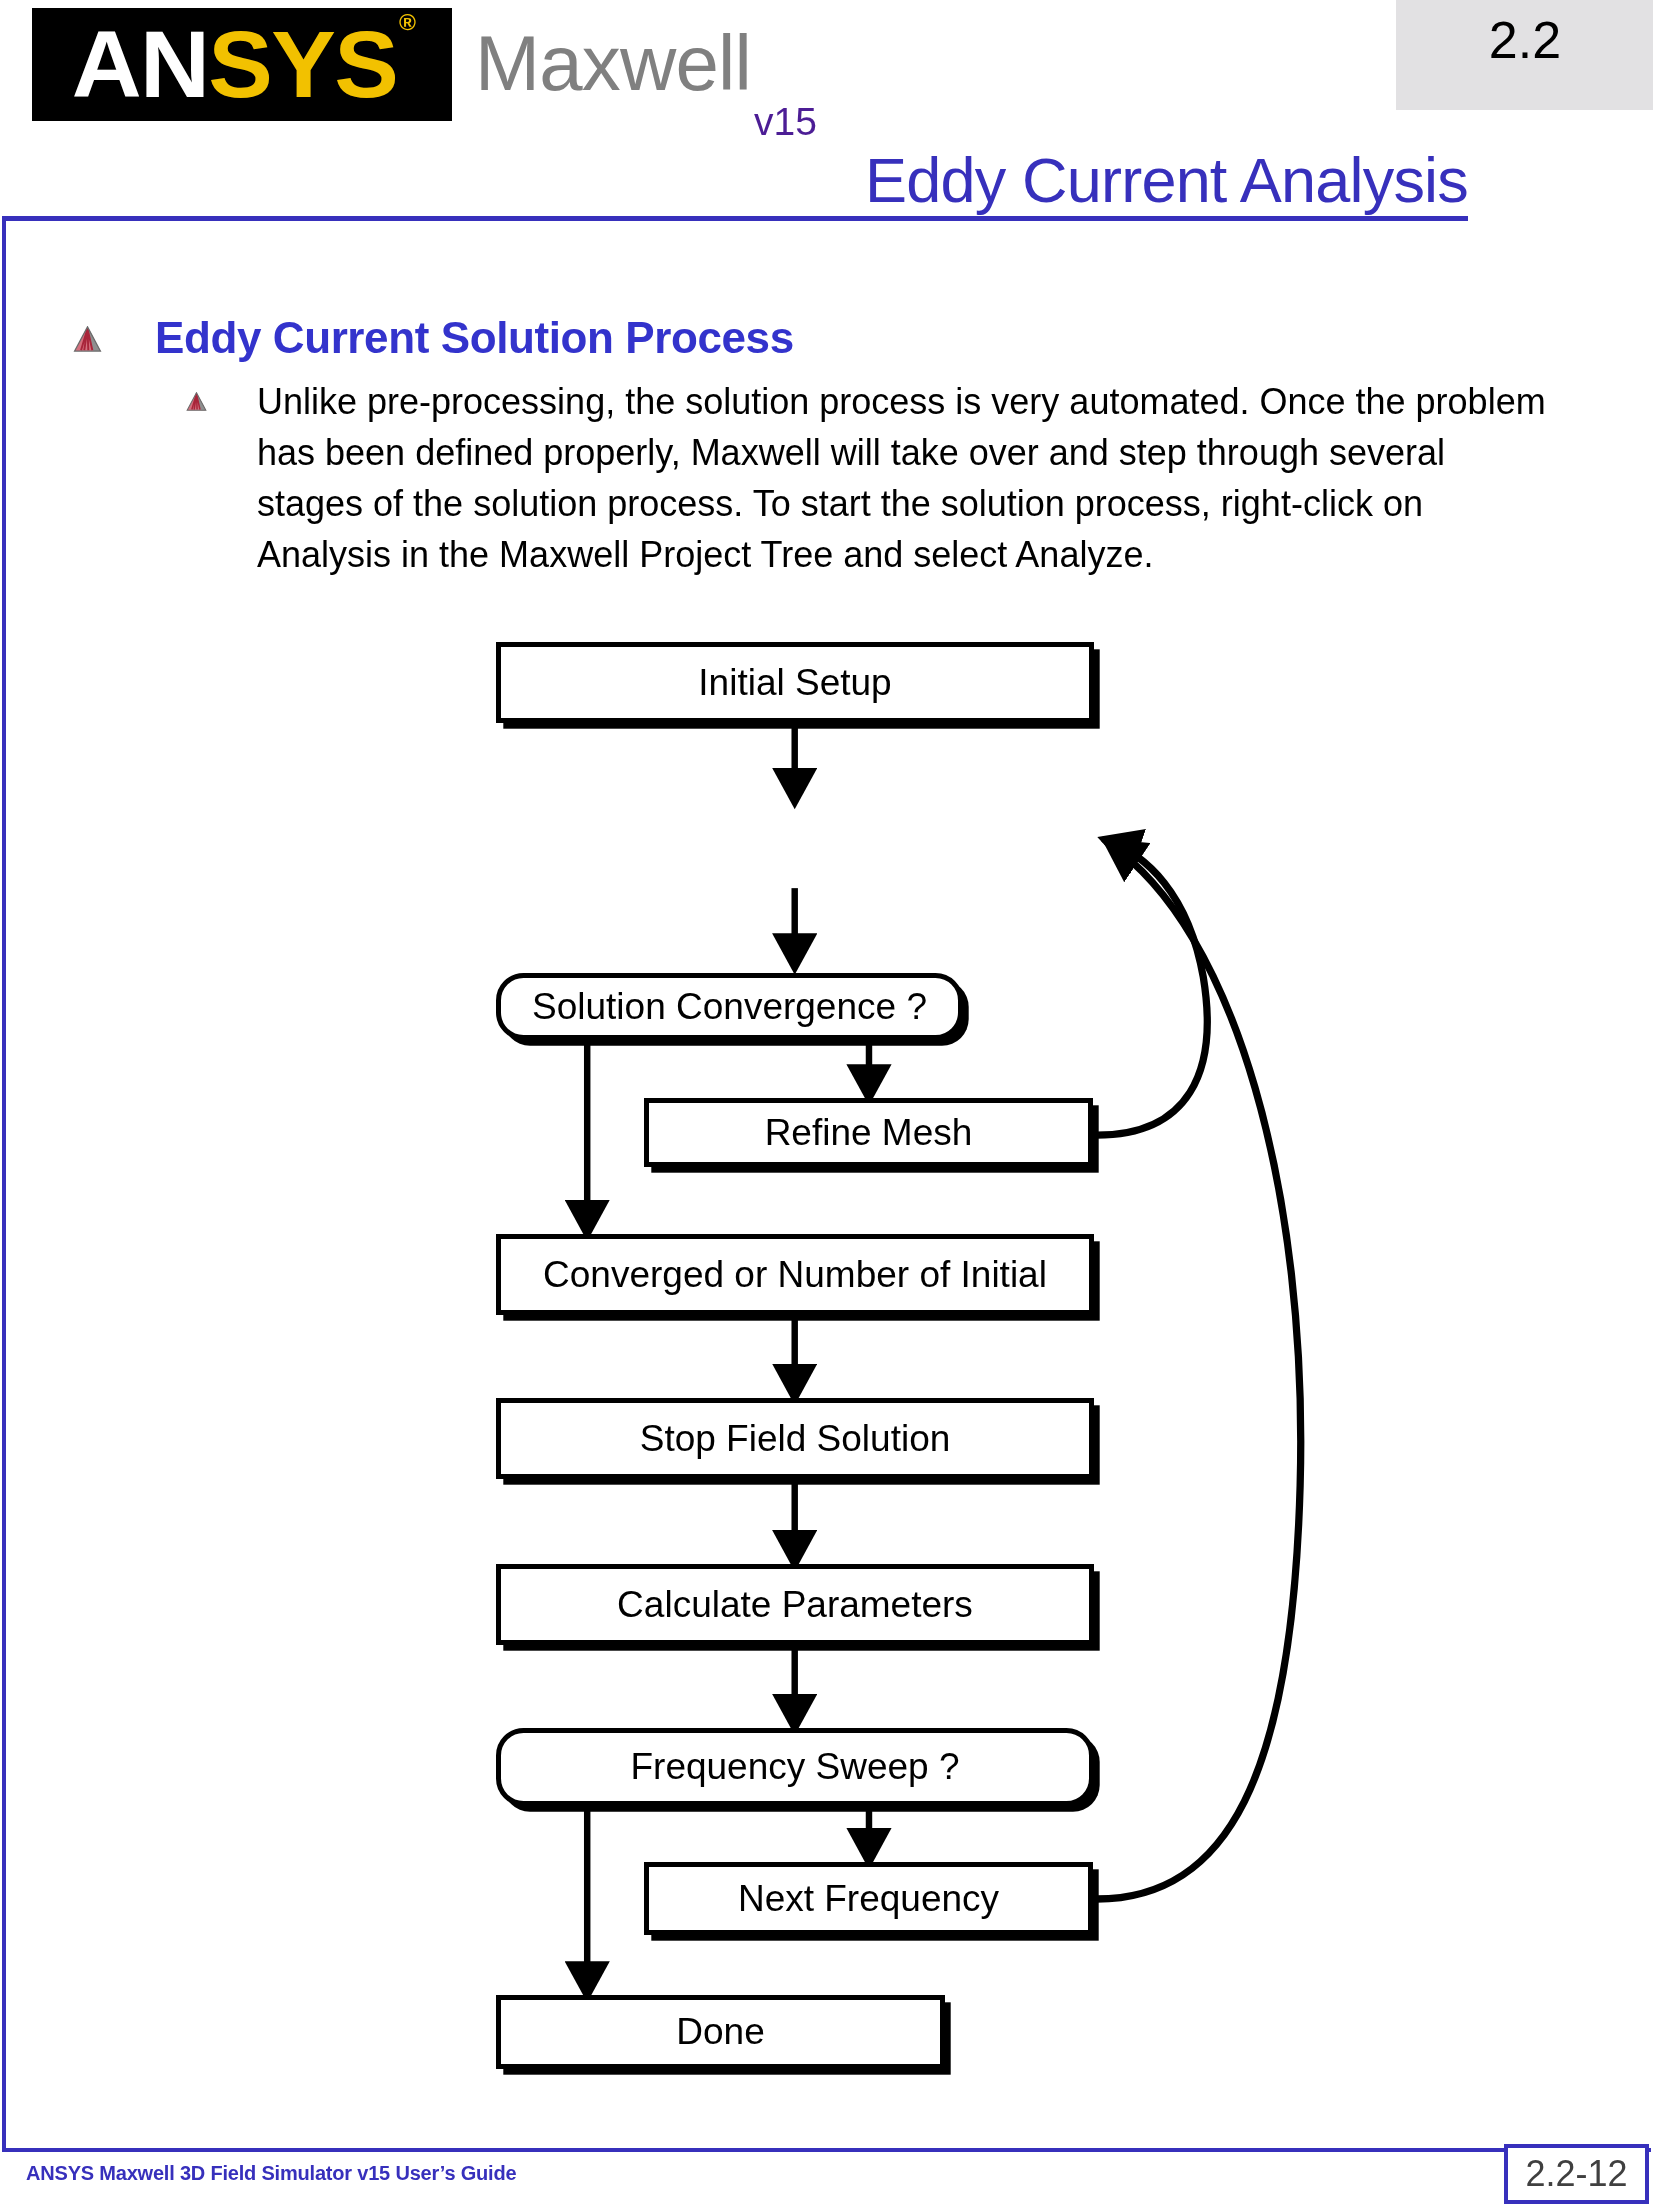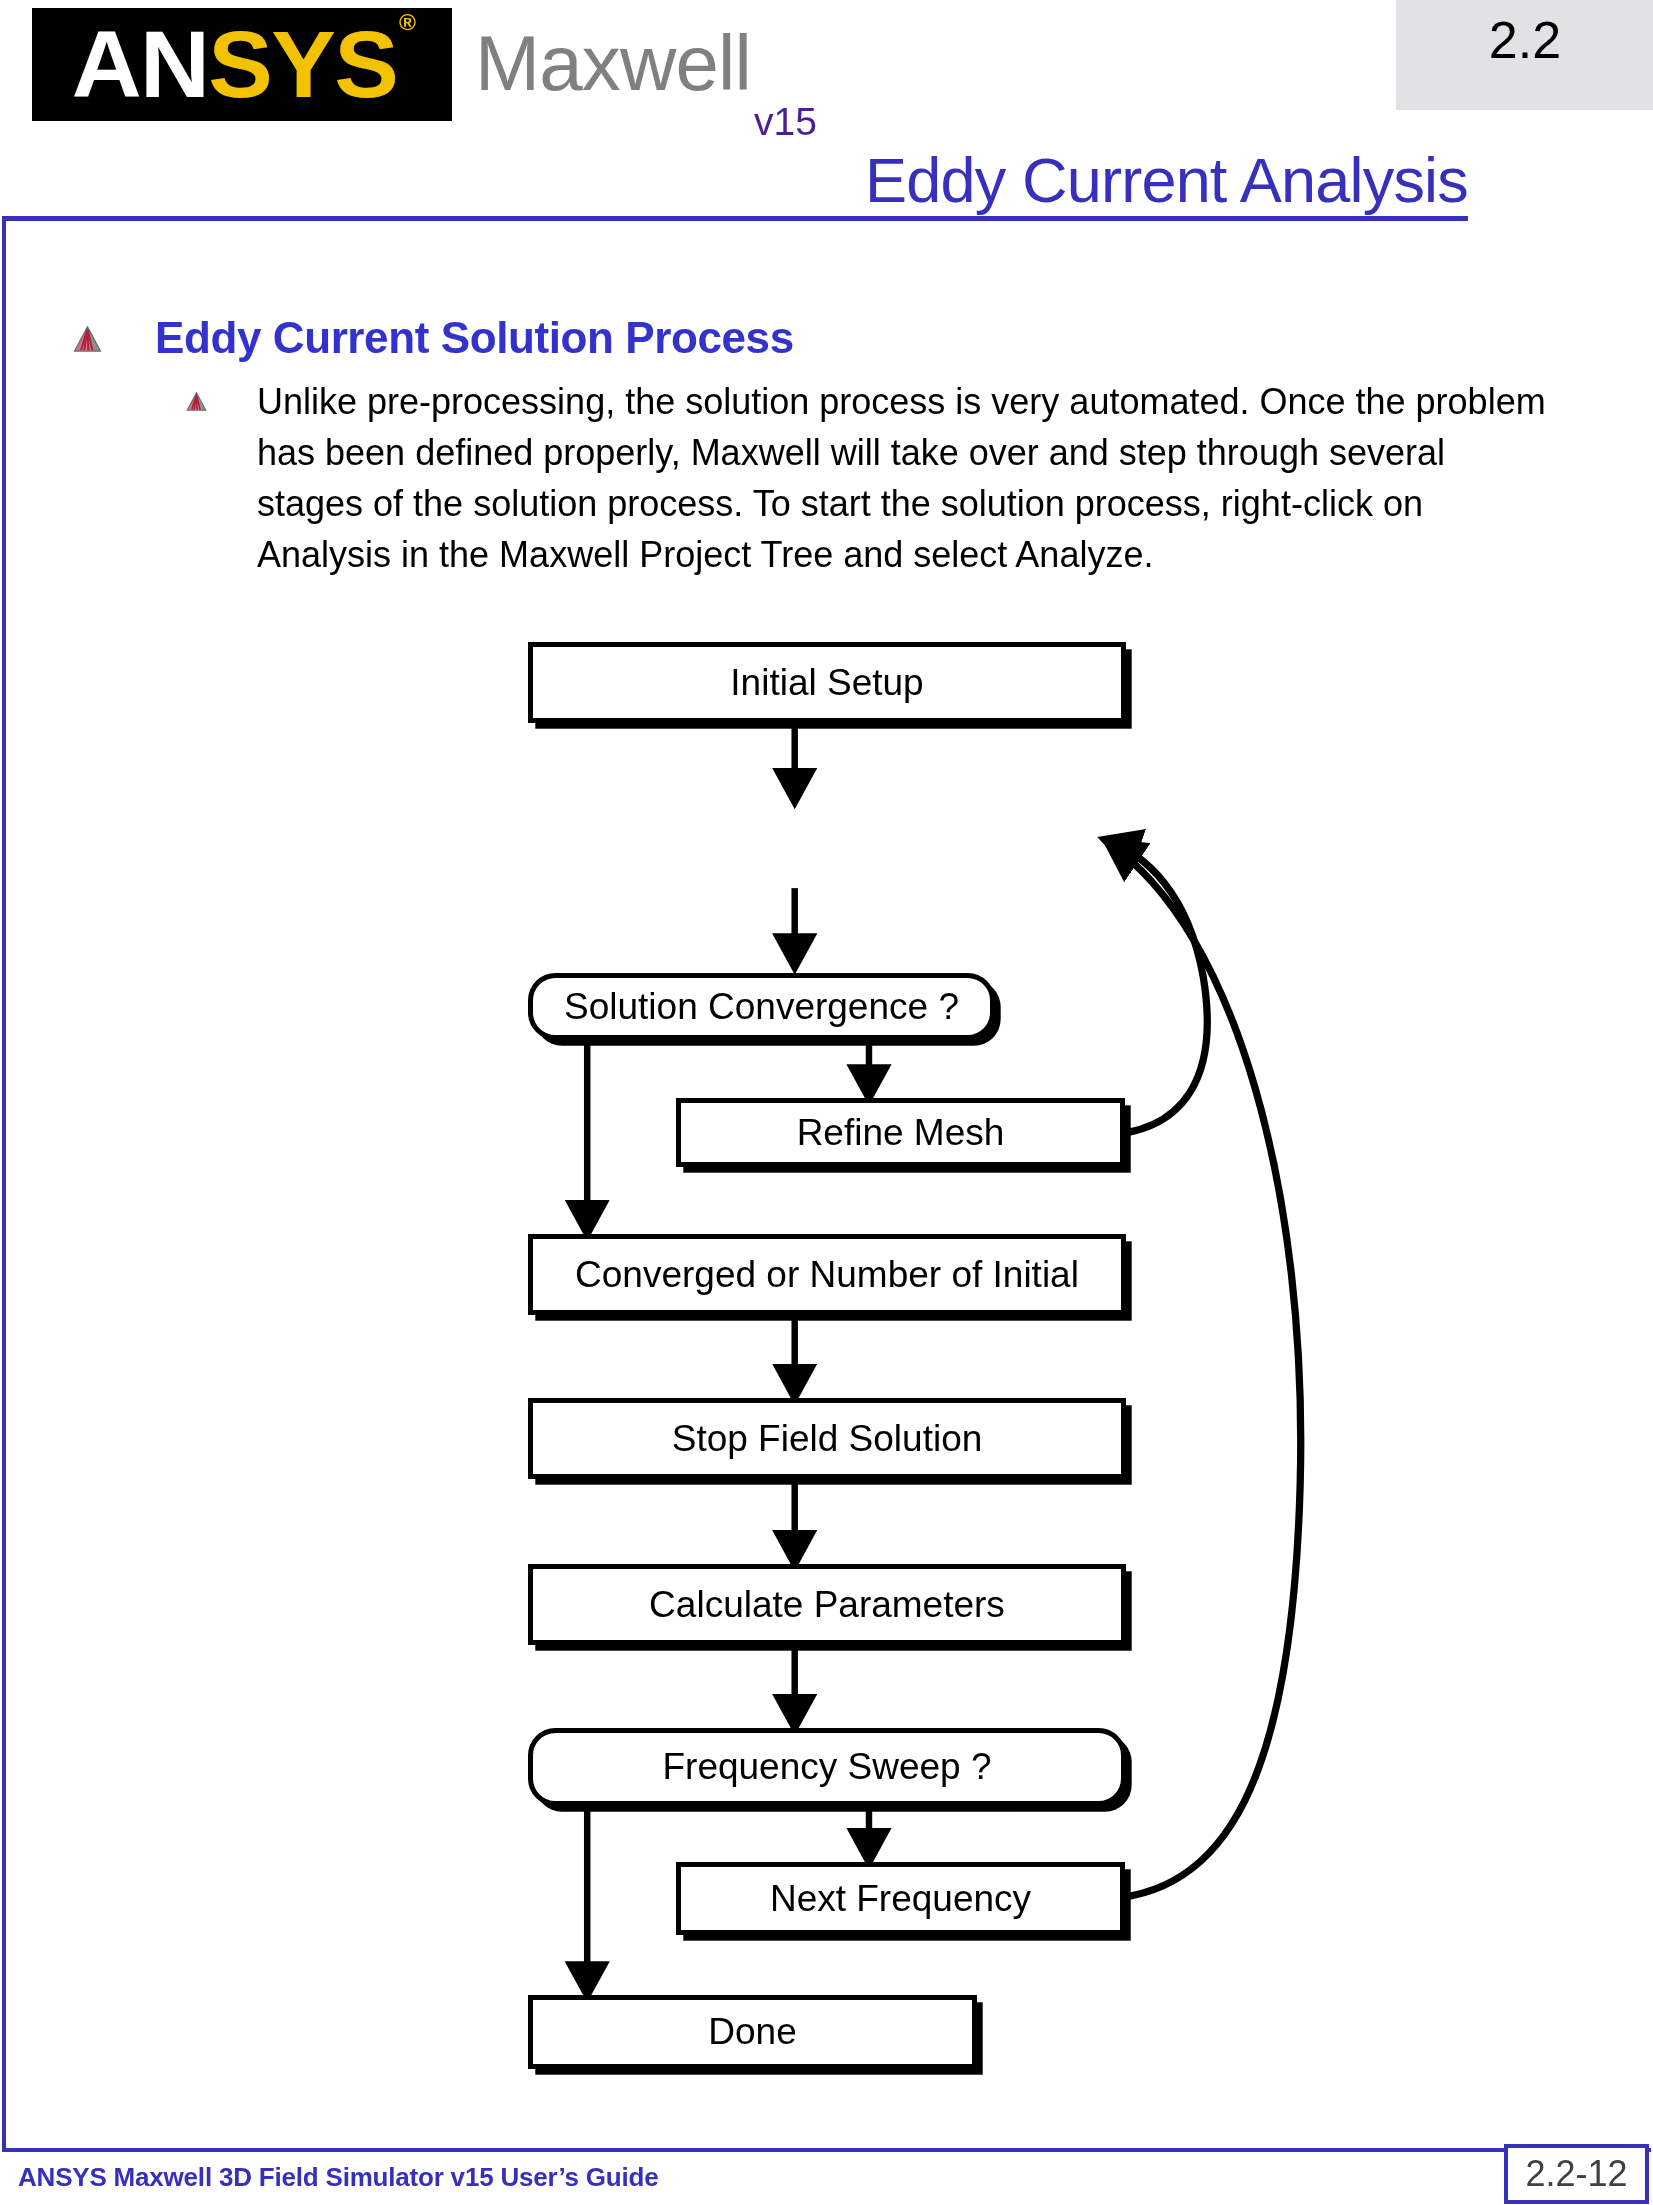--- a/index.html
+++ b/index.html
@@ -101,32 +101,32 @@
     pointer-events:none;
   }
   #flowchart svg{position:absolute;left:0;top:0;}
 
   .fc-box{
     position:absolute;
     background:#ffffff;
     border:5.7px solid #000000;
     box-shadow:6.5px 6.5px 0 -0.8px #000000;
     box-sizing:border-box;
-    display:flex;align-items:center;justify-content:center;margin-left:32px;
+    display:flex;align-items:center;justify-content:center;
   }
   .fc-box.rounded{border-radius:27.5px;}
   .fc-label{
     font-size:37px;color:#000000;white-space:nowrap;
     font-family:"Liberation Sans", sans-serif;
   }
 
   
   #footer-text{
-    position:absolute;left:18px;top:2162px;
-    font-size:26px;color:#3730bc;font-weight:bold;
+    position:absolute;left:26px;top:2162px;
+    font-size:20px;color:#3730bc;font-weight:bold;
     white-space:nowrap;letter-spacing:-0.2px;
   }
   #footer-page-box{
     position:absolute;left:1504px;top:2144px;width:145px;height:60px;
     border:4px solid #3730bc;background:#ffffff;box-sizing:border-box;
     display:flex;align-items:center;justify-content:center;
   }
   #footer-page-number{font-size:36px;color:#404040;}
 </style>
 </head>

